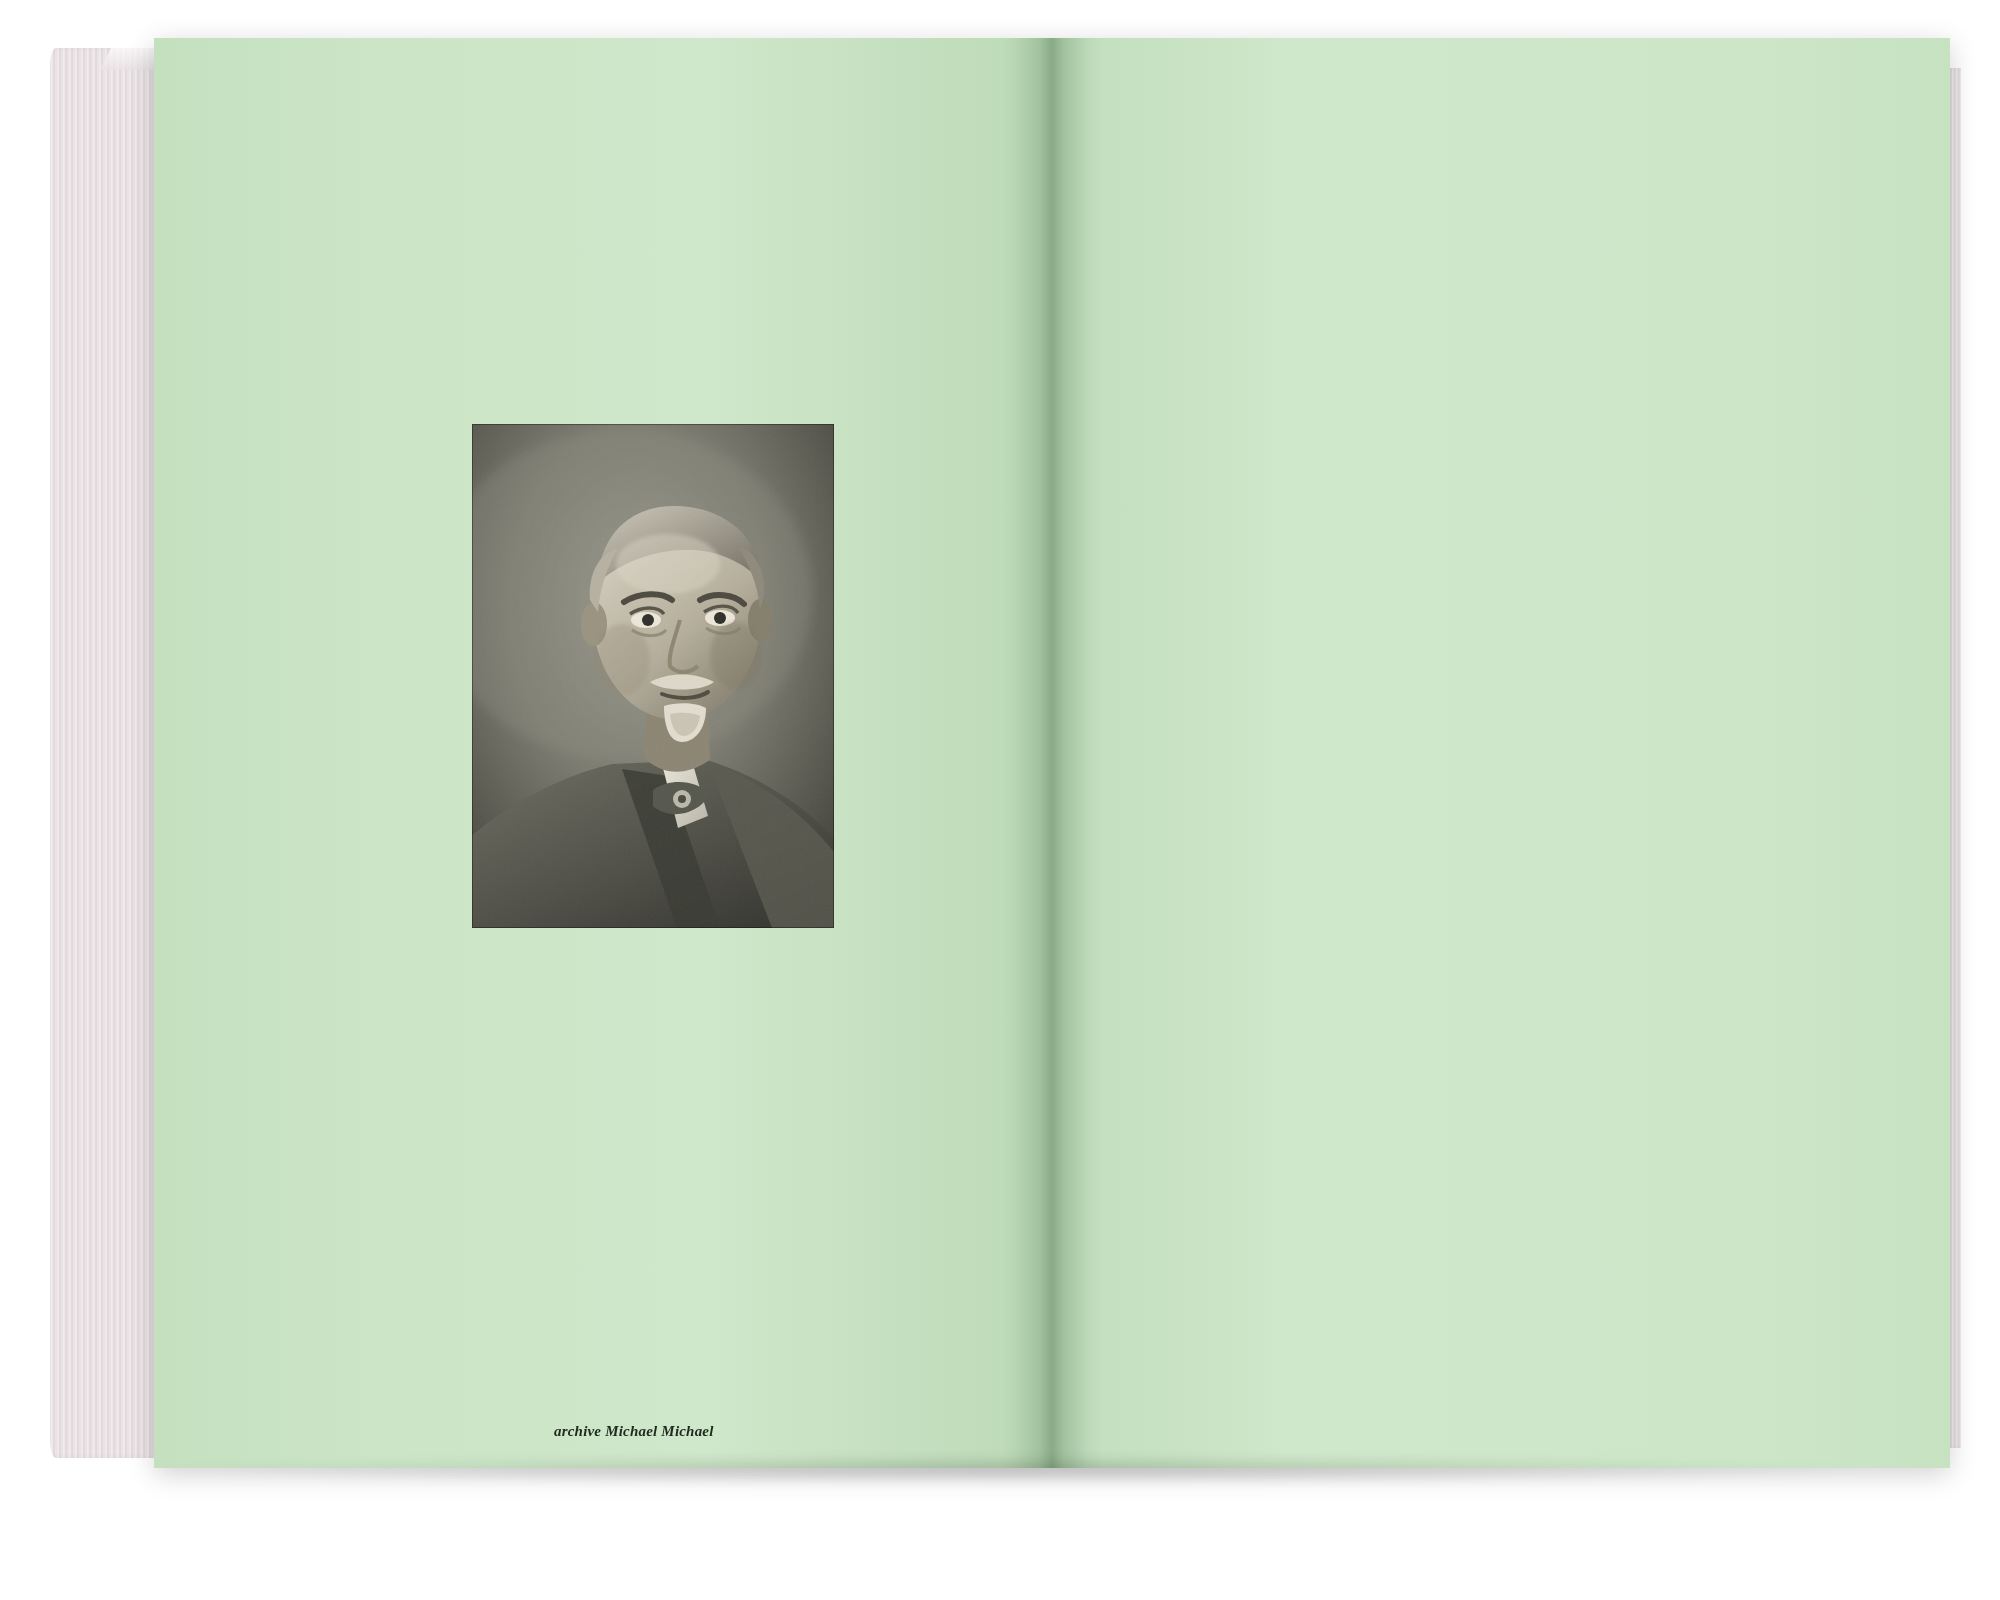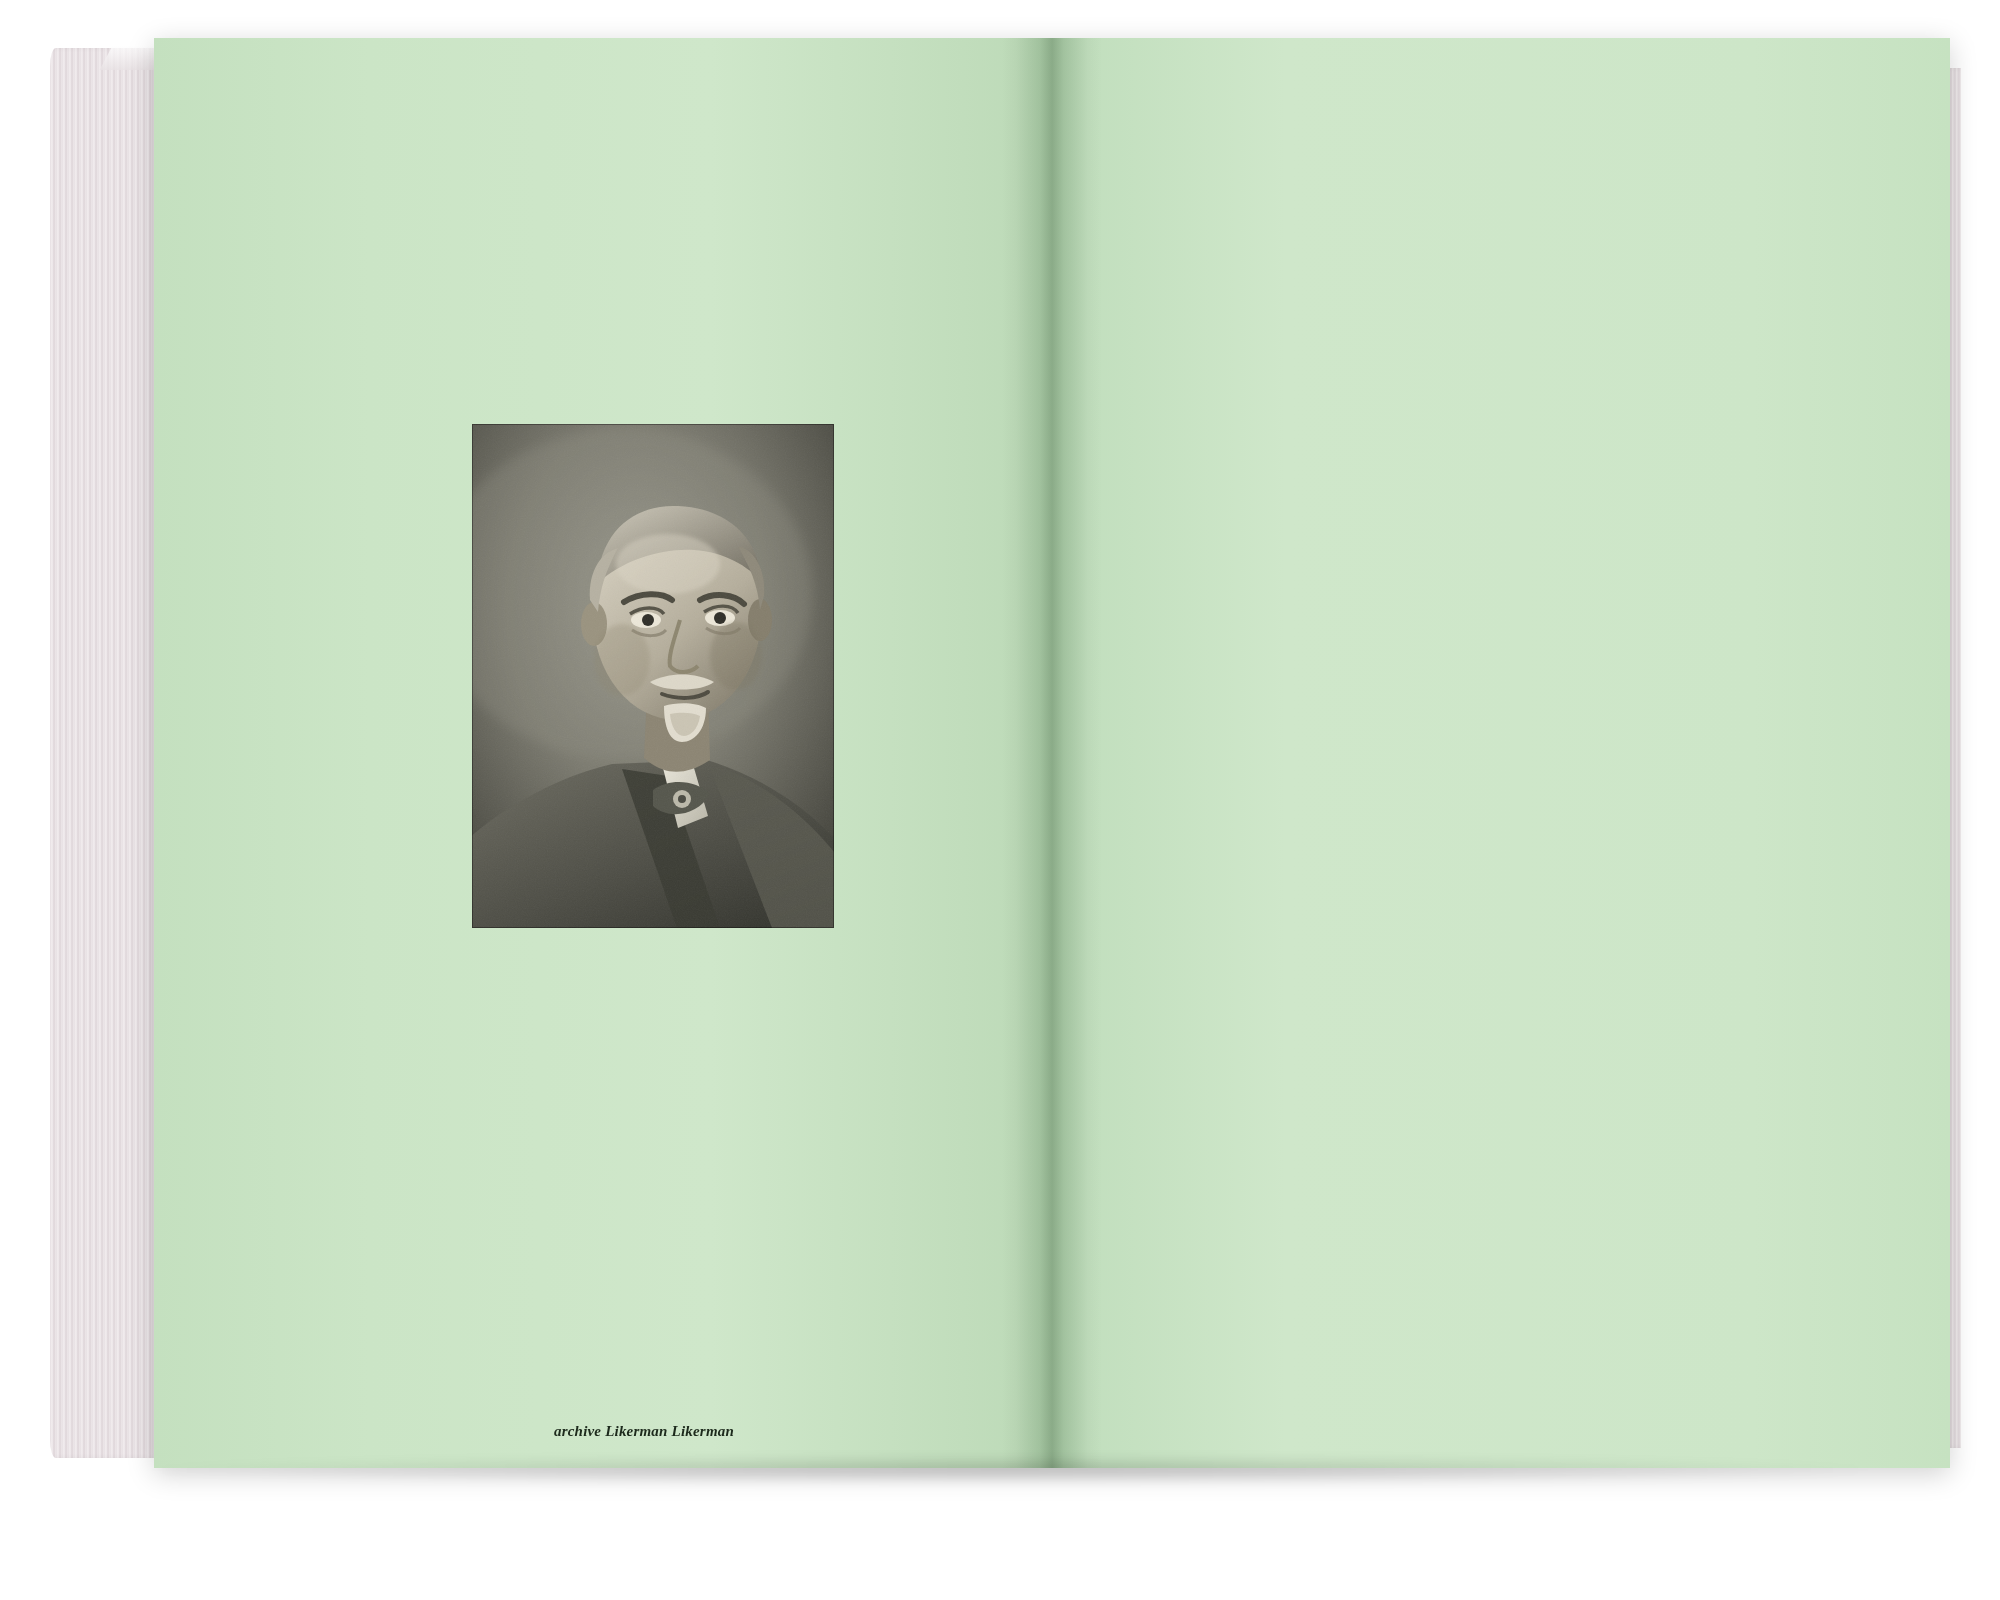--- a/index.html
+++ b/index.html
@@ -262,21 +262,21 @@
 
             <ellipse cx="150" cy="236" rx="28" ry="36" fill="#8e866f" opacity=".30" filter="url(#soft)"></ellipse>
             <ellipse cx="264" cy="232" rx="26" ry="34" fill="#7d7662" opacity=".35" filter="url(#soft)"></ellipse>
 
             <rect width="362" height="504" fill="url(#bg)" opacity="0"></rect>
             <rect width="362" height="504" filter="url(#grain)" opacity=".5"></rect>
             <rect width="362" height="504" fill="none" stroke="rgba(0,0,0,.35)" stroke-width="2"></rect>
           </svg>
         </div>
 
-        <div class="photo-credit">archive Likerman Likerman</div>
+        <div class="photo-credit">archive Michael Michael</div>
       </div>
 
       <div class="page page-right">
 
         
 
         
 
         
       </div>

